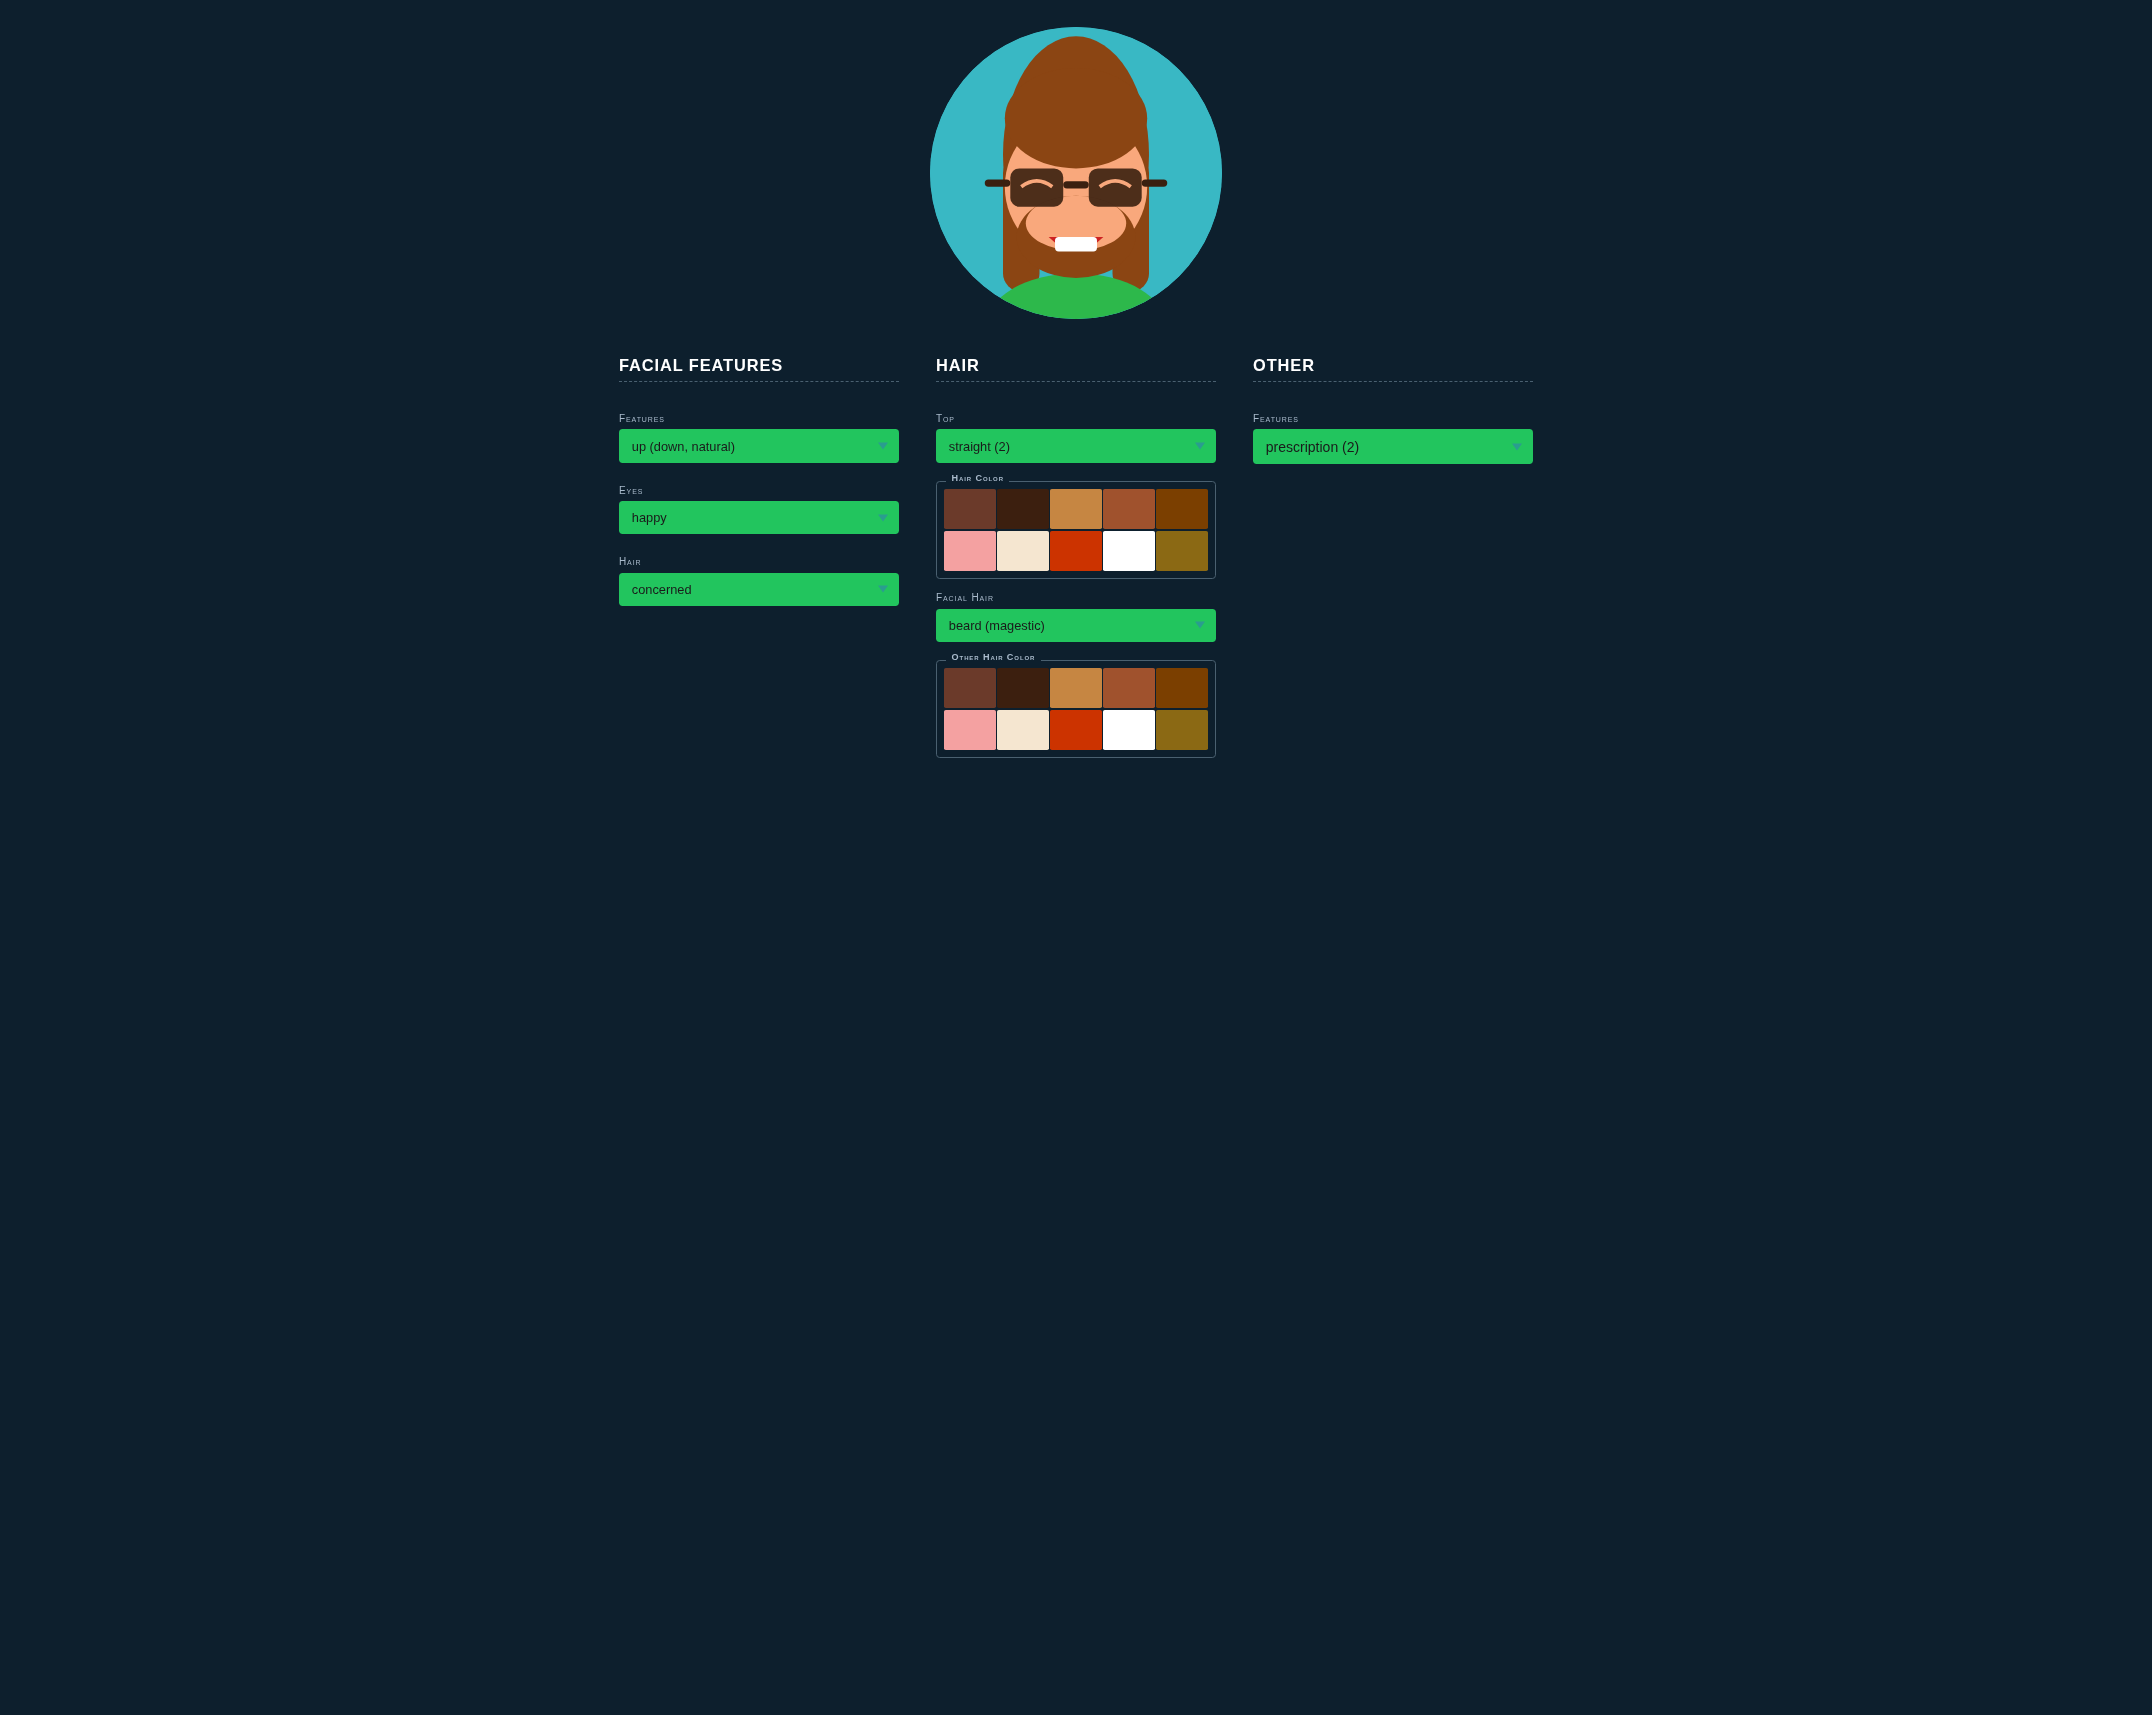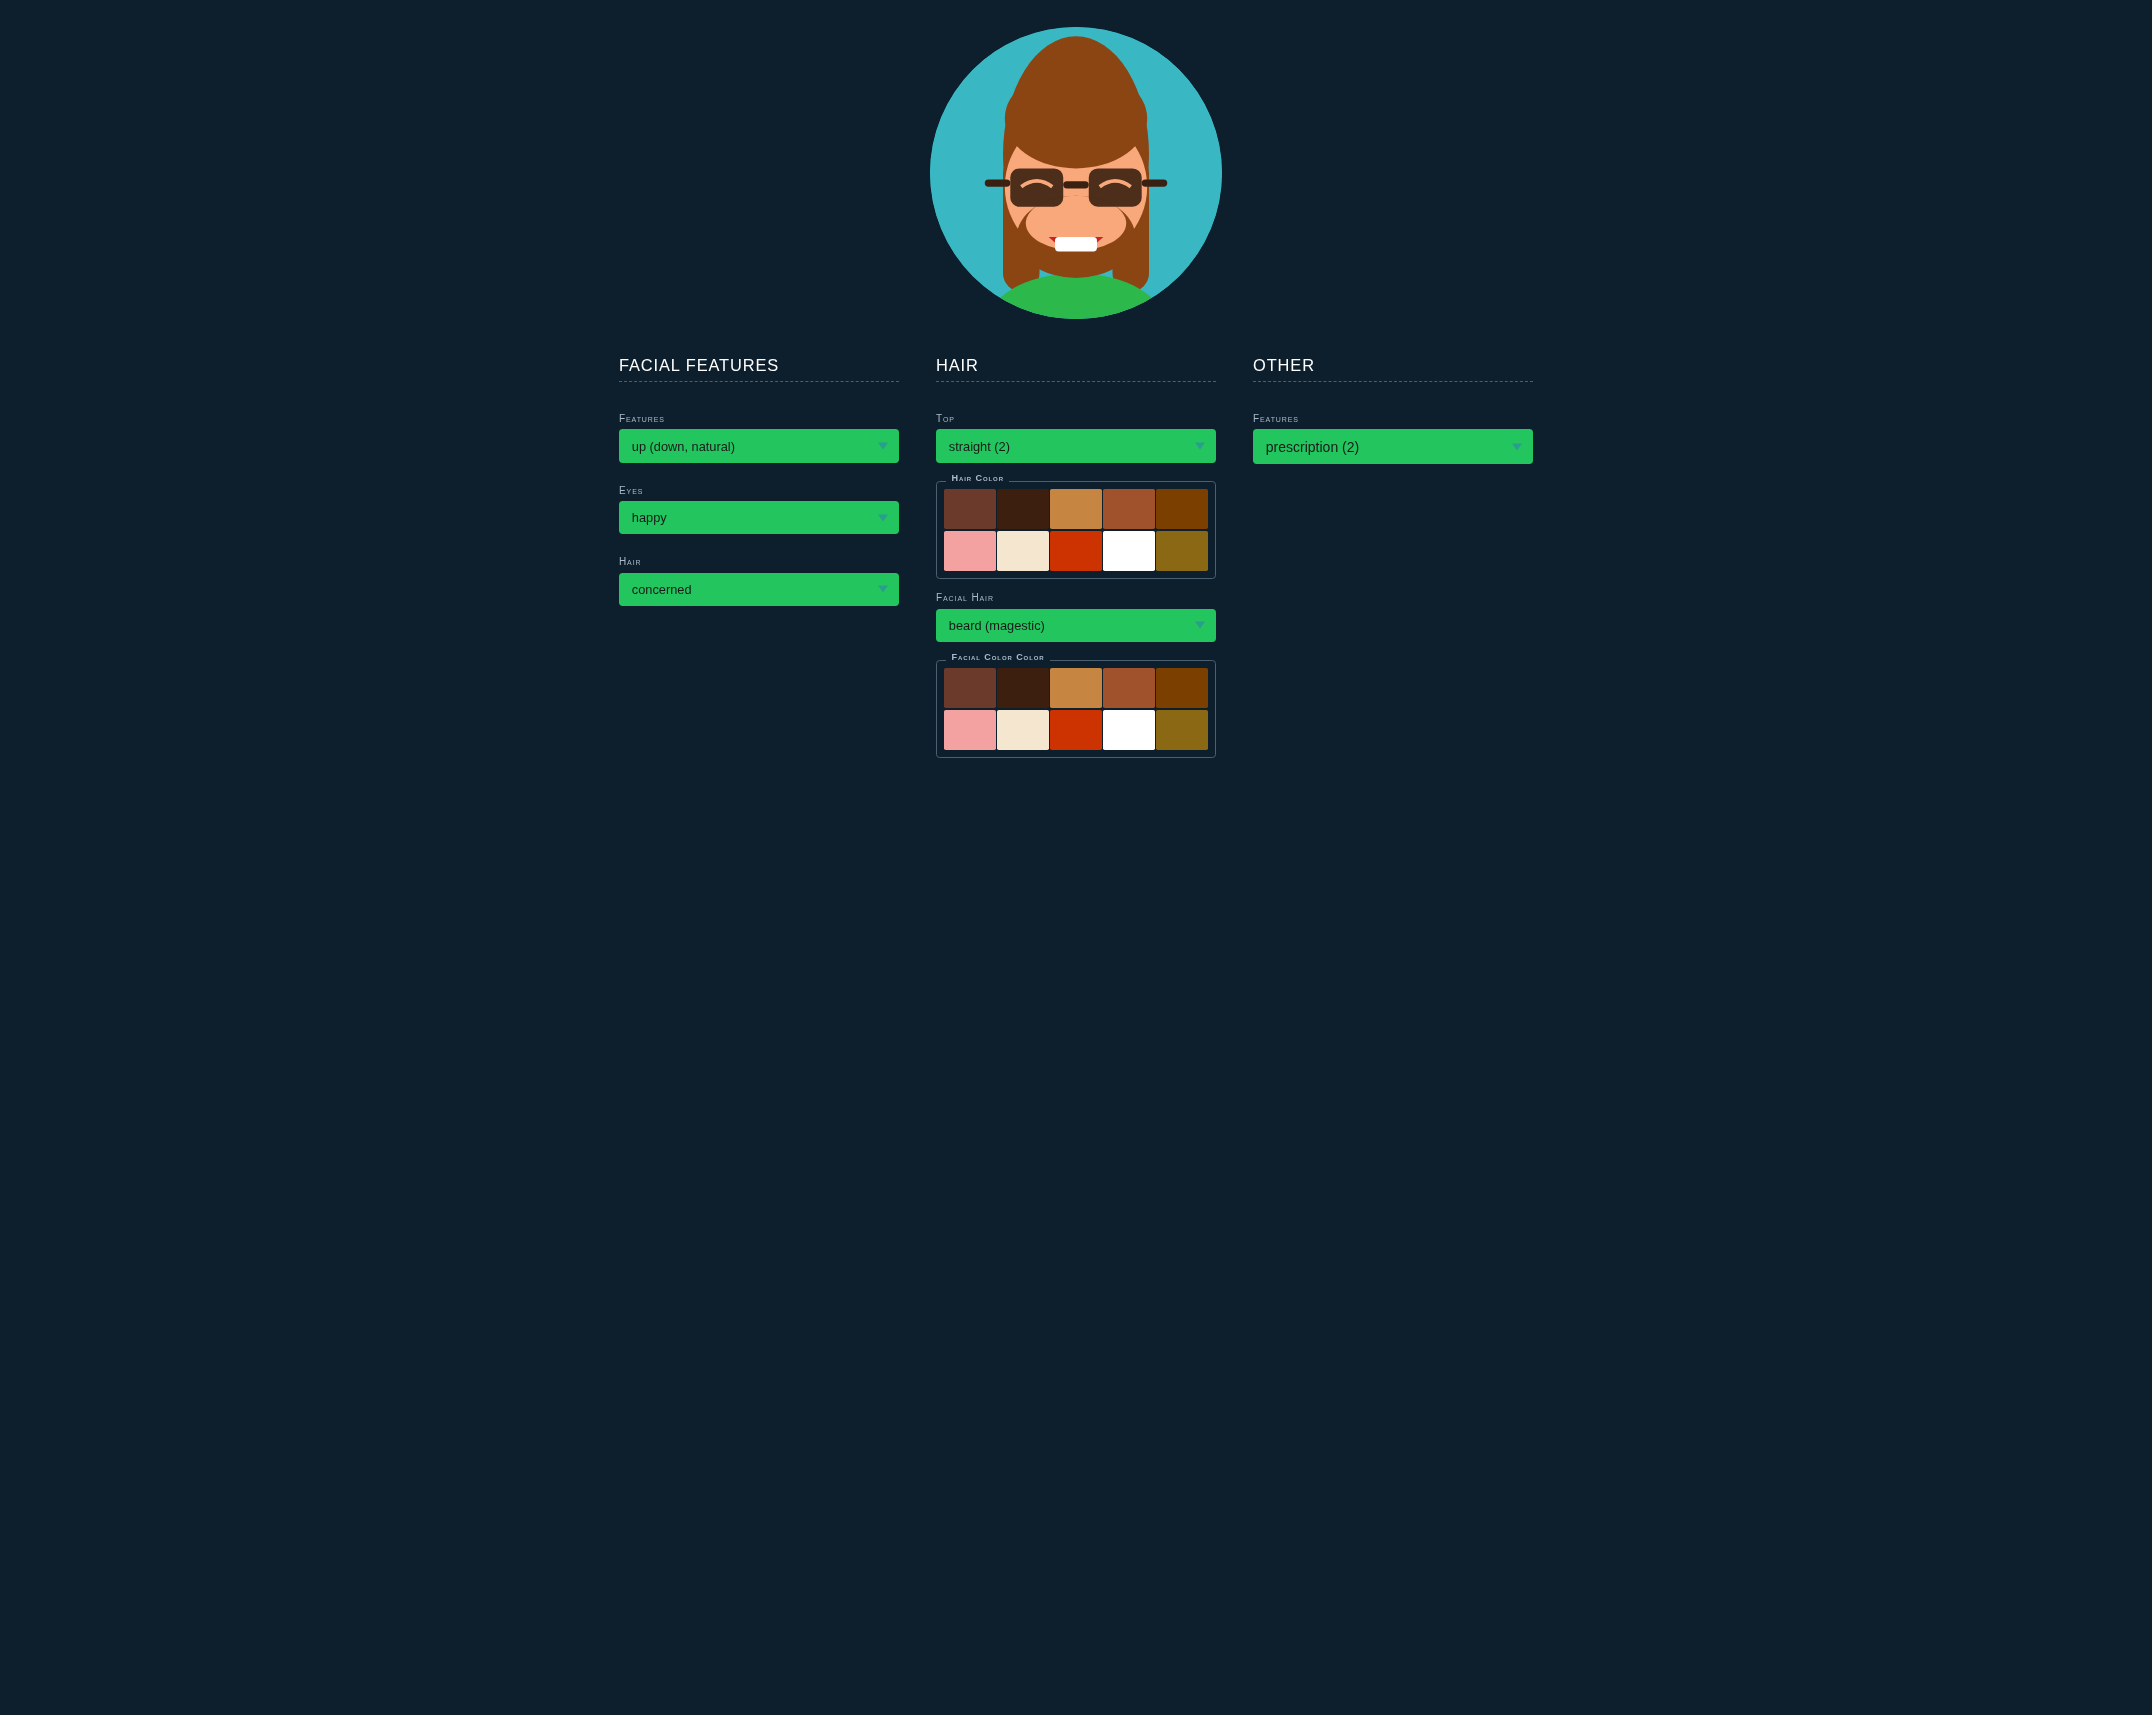--- a/index.html
+++ b/index.html
@@ -43,21 +43,21 @@
     .main-content {
       display: grid;
       grid-template-columns: 1fr 1fr 1fr;
       gap: 37px;
       width: 100%;
       max-width: 914px;
     }
 
     .section-title {
       font-size: 16.4px;
-      font-weight: normal;
+      font-weight: bold;
       color: #ffffff;
       letter-spacing: 0.9px;
       text-transform: uppercase;
       margin-bottom: 5.5px;
     }
 
     .section-divider {
       border: none;
       border-top: 0.9px dashed #4a6070;
       margin-bottom: 18.3px;
@@ -296,21 +296,21 @@
         <option selected="">beard (magestic)</option>
         <option>none</option>
         <option>mustache</option>
         <option>goatee</option>
         <option>stubble</option>
       </select>
       <div class="dropdown-arrow"></div>
     </div>
 
     <div class="color-box">
-      <span class="color-box-label">Facial Color Color</span>
+      <span class="color-box-label">Other Hair Color</span>
       <div class="swatches-grid hair-swatches">
         <div class="swatch" style="background:#6b3a2a;"></div>
         <div class="swatch" style="background:#3c1f0f;"></div>
         <div class="swatch" style="background:#c68642;"></div>
         <div class="swatch" style="background:#a0522d;"></div>
         <div class="swatch" style="background:#7b3f00;"></div>
         <div class="swatch" style="background:#f4a1a1;"></div>
         <div class="swatch" style="background:#f5e6d0;"></div>
         <div class="swatch" style="background:#cc3300;"></div>
         <div class="swatch" style="background:#ffffff;"></div>

